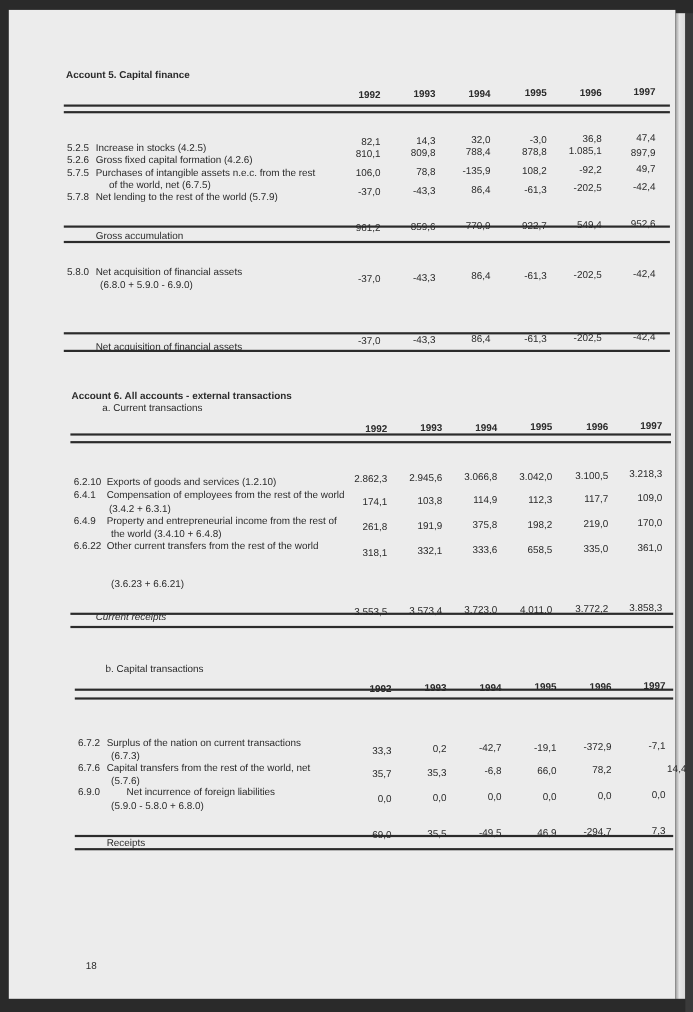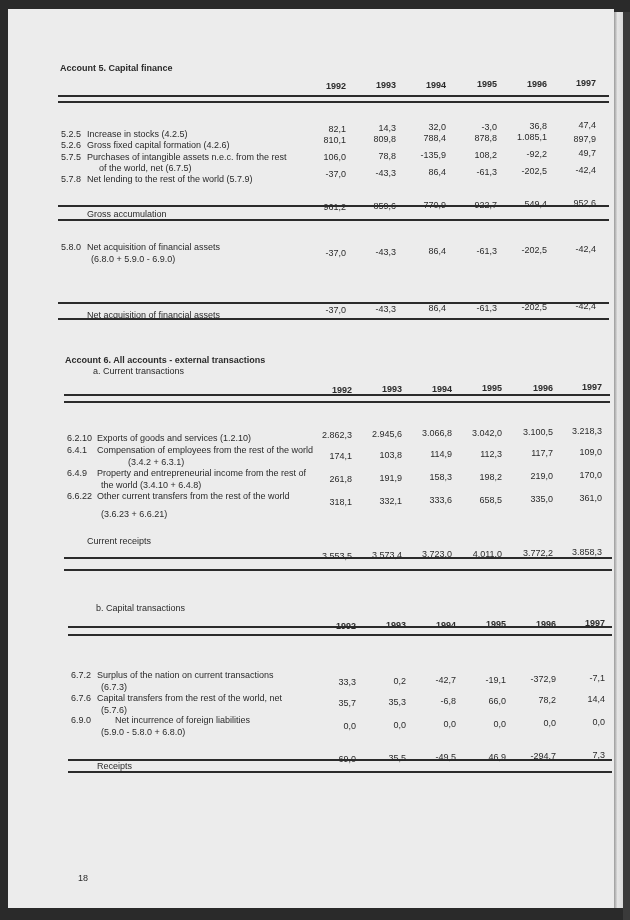--- a/index.html
+++ b/index.html
@@ -61,21 +61,21 @@
     <div class="lbl" style="left: 87px; top: 140px;">Gross fixed capital formation (4.2.6)</div>
     <div class="num" style="left: 286px; top: 135px;">810,1</div>
     <div class="num" style="left: 336px; top: 134.2px;">809,8</div>
     <div class="num" style="left: 386px; top: 133.4px;">788,4</div>
     <div class="num" style="left: 437px; top: 132.6px;">878,8</div>
     <div class="num" style="left: 487px; top: 131.8px;">1.085,1</div>
     <div class="num" style="left: 536px; top: 134px;">897,9</div>
     <div class="code" style="left: 61px; top: 152px;">5.7.5</div>
     <div class="lbl" style="left: 87px; top: 151.5px;">Purchases of intangible assets n.e.c. from the rest</div>
     <div class="lbl" style="left: 99px; top: 163px;">of the world, net (6.7.5)</div>
-    <div class="num" style="left: 270px; top: 152px; padding-left: 16px;">106,0</div>
+    <div class="num" style="left: 286px; top: 152px;">106,0</div>
     <div class="num" style="left: 336px; top: 151.2px;">78,8</div>
     <div class="num" style="left: 386px; top: 150.4px;">-135,9</div>
     <div class="num" style="left: 437px; top: 149.6px;">108,2</div>
     <div class="num" style="left: 487px; top: 148.8px;">-92,2</div>
     <div class="num" style="left: 536px; top: 148px;">49,7</div>
     <div class="code" style="left: 61px; top: 174px;">5.7.8</div>
     <div class="lbl" style="left: 87px; top: 174px;">Net lending to the rest of the world (5.7.9)</div>
     <div class="num" style="left: 286px; top: 169px;">-37,0</div>
     <div class="num" style="left: 336px; top: 168.2px;">-43,3</div>
     <div class="num" style="left: 386px; top: 167.4px;">86,4</div>
@@ -122,47 +122,47 @@
     <div class="code" style="left: 67px; top: 433px;">6.2.10</div>
     <div class="lbl" style="left: 97px; top: 433px;">Exports of goods and services (1.2.10)</div>
     <div class="num" style="left: 292px; top: 430px;">2.862,3</div>
     <div class="num" style="left: 342px; top: 429.2px;">2.945,6</div>
     <div class="num" style="left: 392px; top: 428.4px;">3.066,8</div>
     <div class="num" style="left: 442px; top: 427.6px;">3.042,0</div>
     <div class="num" style="left: 493px; top: 426.8px;">3.100,5</div>
     <div class="num" style="left: 542px; top: 426px;">3.218,3</div>
     <div class="code" style="left: 67px; top: 445px;">6.4.1</div>
     <div class="lbl" style="left: 97px; top: 445px;">Compensation of employees from the rest of the world</div>
-    <div class="lbl" style="left: 116px; top: 456.5px; padding-left: 12px;">(3.4.2 + 6.3.1)</div>
+    <div class="lbl" style="left: 87px; top: 456.5px; padding-left: 12px;">(3.4.2 + 6.3.1)</div>
     <div class="num" style="left: 292px; top: 451px;">174,1</div>
     <div class="num" style="left: 342px; top: 450.2px;">103,8</div>
     <div class="num" style="left: 392px; top: 449.4px;">114,9</div>
     <div class="num" style="left: 442px; top: 448.6px;">112,3</div>
     <div class="num" style="left: 493px; top: 447.8px;">117,7</div>
     <div class="num" style="left: 542px; top: 447px;">109,0</div>
     <div class="code" style="left: 67px; top: 468px;">6.4.9</div>
     <div class="lbl" style="left: 97px; top: 468px;">Property and entrepreneurial income from the rest of</div>
     <div class="lbl" style="left: 101px; top: 479.5px;">the world (3.4.10 + 6.4.8)</div>
     <div class="num" style="left: 292px; top: 474px;">261,8</div>
     <div class="num" style="left: 342px; top: 473.2px;">191,9</div>
-    <div class="num" style="left: 392px; top: 472.4px;">158,3</div>
+    <div class="num" style="left: 392px; top: 472.4px;">375,8</div>
     <div class="num" style="left: 442px; top: 471.6px;">198,2</div>
     <div class="num" style="left: 493px; top: 470.8px;">219,0</div>
     <div class="num" style="left: 542px; top: 470px;">170,0</div>
     <div class="code" style="left: 67px; top: 491px;">6.6.22</div>
     <div class="lbl" style="left: 97px; top: 491px;">Other current transfers from the rest of the world</div>
-    <div class="lbl" style="left: 101px; top: 509px;">(3.6.23 + 6.6.21)</div>
+    <div class="lbl" style="left: 101px; top: 526px;">(3.6.23 + 6.6.21)</div>
     <div class="num" style="left: 292px; top: 497px;">318,1</div>
     <div class="num" style="left: 342px; top: 496.2px;">332,1</div>
     <div class="num" style="left: 392px; top: 495.4px;">333,6</div>
     <div class="num" style="left: 442px; top: 494.6px;">658,5</div>
     <div class="num" style="left: 493px; top: 493.8px;">335,0</div>
     <div class="num" style="left: 542px; top: 493px;">361,0</div>
     <div class="rule thin" style="left: 64px; top: 557px; width: 548px;"></div>
-    <div class="lbl" style="left: 87px; top: 536px;">Current  receipts</div>
+    <div class="lbl" style="left: 87px; top: 556px; font-style: italic;">Current  receipts</div>
     <div class="num" style="left: 292px; top: 551px;">3.553,5</div>
     <div class="num" style="left: 342px; top: 550.2px;">3.573,4</div>
     <div class="num" style="left: 392px; top: 549.4px;">3.723,0</div>
     <div class="num" style="left: 442px; top: 548.6px;">4.011,0</div>
     <div class="num" style="left: 493px; top: 547.8px;">3.772,2</div>
     <div class="num" style="left: 542px; top: 547px;">3.858,3</div>
     <div class="rule" style="left: 64px; top: 569px; width: 548px;"></div>
     <div class="abs sub" style="left: 96px; top: 603px;">b. Capital transactions</div>
     <div class="rule thin" style="left: 68px; top: 626px; width: 544px;"></div>
     <div class="yr" style="left: 306px; top: 621px; position: absolute;">1992</div>
@@ -182,21 +182,21 @@
     <div class="num" style="left: 496px; top: 673.8px;">-372,9</div>
     <div class="num" style="left: 545px; top: 673px;">-7,1</div>
     <div class="code" style="left: 71px; top: 693px;">6.7.6</div>
     <div class="lbl" style="left: 97px; top: 693px;">Capital transfers from the rest of the world, net</div>
     <div class="lbl" style="left: 101px; top: 704.5px;">(5.7.6)</div>
     <div class="num" style="left: 296px; top: 698px;">35,7</div>
     <div class="num" style="left: 346px; top: 697.2px;">35,3</div>
     <div class="num" style="left: 396px; top: 696.4px;">-6,8</div>
     <div class="num" style="left: 446px; top: 695.6px;">66,0</div>
     <div class="num" style="left: 496px; top: 694.8px;">78,2</div>
-    <div class="num" style="left: 545px; top: 694px;">14,4</div>
+    <div class="num" style="left: 564px; top: 694px;">14,4</div>
     <div class="code" style="left: 71px; top: 715px;">6.9.0</div>
     <div class="lbl" style="left: 115px; top: 715px;">Net incurrence of foreign liabilities</div>
     <div class="lbl" style="left: 101px; top: 726.5px;">(5.9.0 - 5.8.0 + 6.8.0)</div>
     <div class="num" style="left: 296px; top: 721px;">0,0</div>
     <div class="num" style="left: 346px; top: 720.2px;">0,0</div>
     <div class="num" style="left: 396px; top: 719.4px;">0,0</div>
     <div class="num" style="left: 446px; top: 718.6px;">0,0</div>
     <div class="num" style="left: 496px; top: 717.8px;">0,0</div>
     <div class="num" style="left: 545px; top: 717px;">0,0</div>
     <div class="rule thin" style="left: 68px; top: 759px; width: 544px;"></div>

